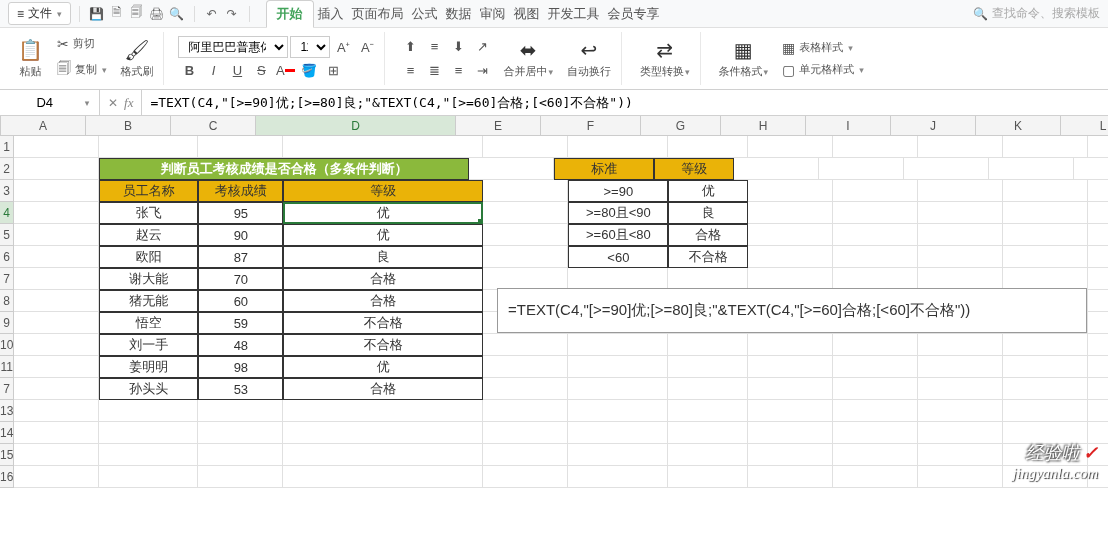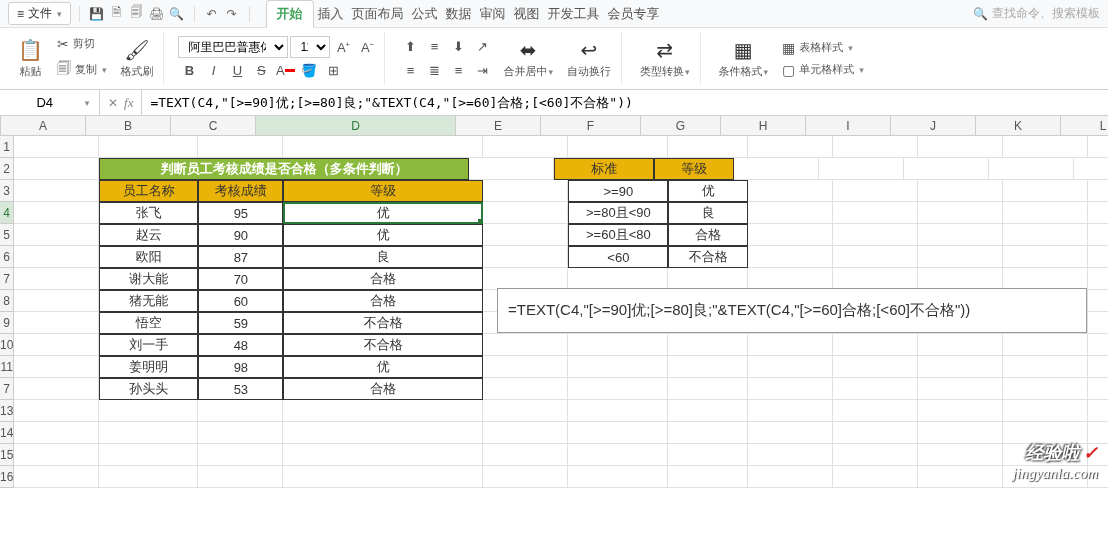--- a/index.html
+++ b/index.html
@@ -72,21 +72,21 @@
 .hdr-orange { background: #eab308; color: #333; border: 1px solid #333 !important; }
 .tbl-cell { border: 1px solid #333 !important; background: #fff; }
 .selected-cell { border: 2px solid #2a7a3a !important; position: relative; }
 .selected-cell::after { content: ''; position: absolute; right: -3px; bottom: -3px; width: 6px; height: 6px; background: #2a7a3a; }
 
 
 .annotation { position: absolute; border: 1px solid #999; background: #fff; padding: 12px 10px; font-size: 15px; font-family: Arial, sans-serif; color: #333; }
 
 
 .watermark { position: absolute; right: 10px; bottom: 6px; text-align: right; font-style: italic; }
-.watermark .l1 { color: #fff; font-size: 18px; font-weight: bold; text-shadow: 1px 1px 2px #333, -1px -1px 2px #333; text-align: right; }
+.watermark .l1 { color: #fff; font-size: 18px; font-weight: normal; text-shadow: 1px 1px 2px #333, -1px -1px 2px #333; text-align: right; }
 .watermark .chk { color: #d22; font-size: 18px; font-weight: bold; }
 .watermark .l2 { color: #fff; font-size: 15px; text-shadow: 1px 1px 1px #333; font-family: Liberation Serif, serif; }
 </style>
 </head>
 <body>
 
 <div class="menubar" style="position:relative">
   <div class="file-menu">
     <span>≡</span>
     <span>文件</span>

